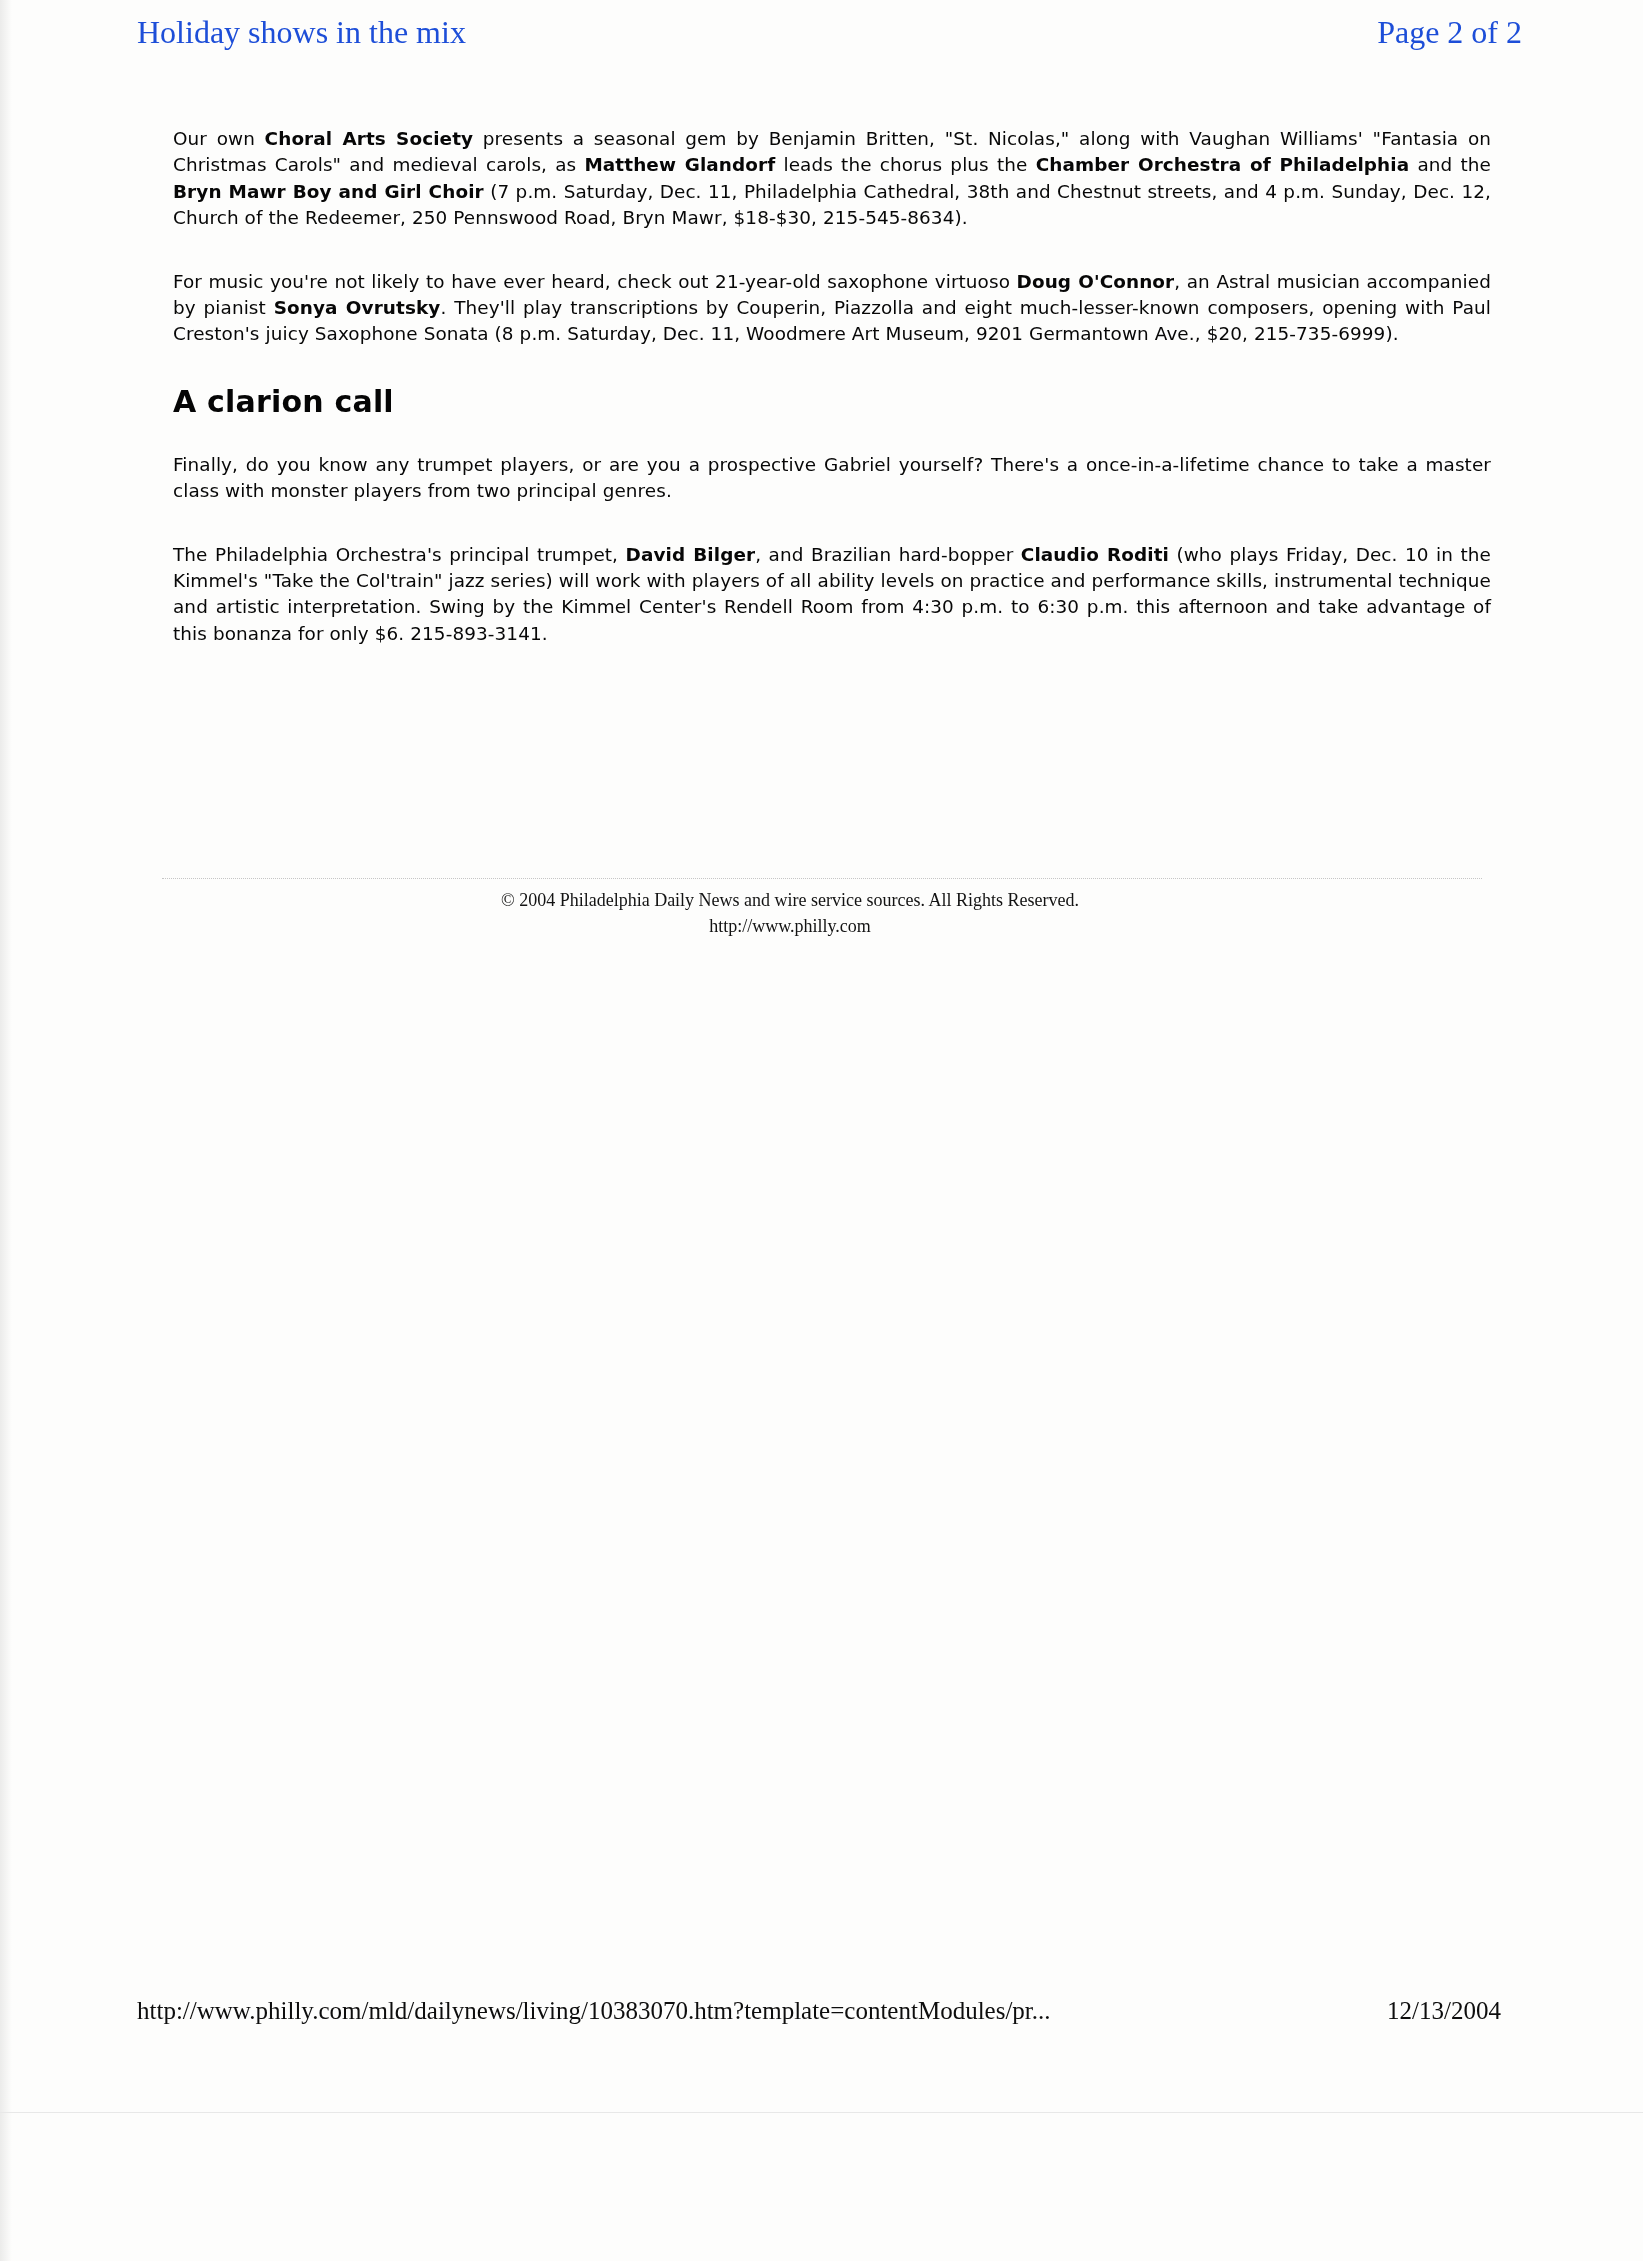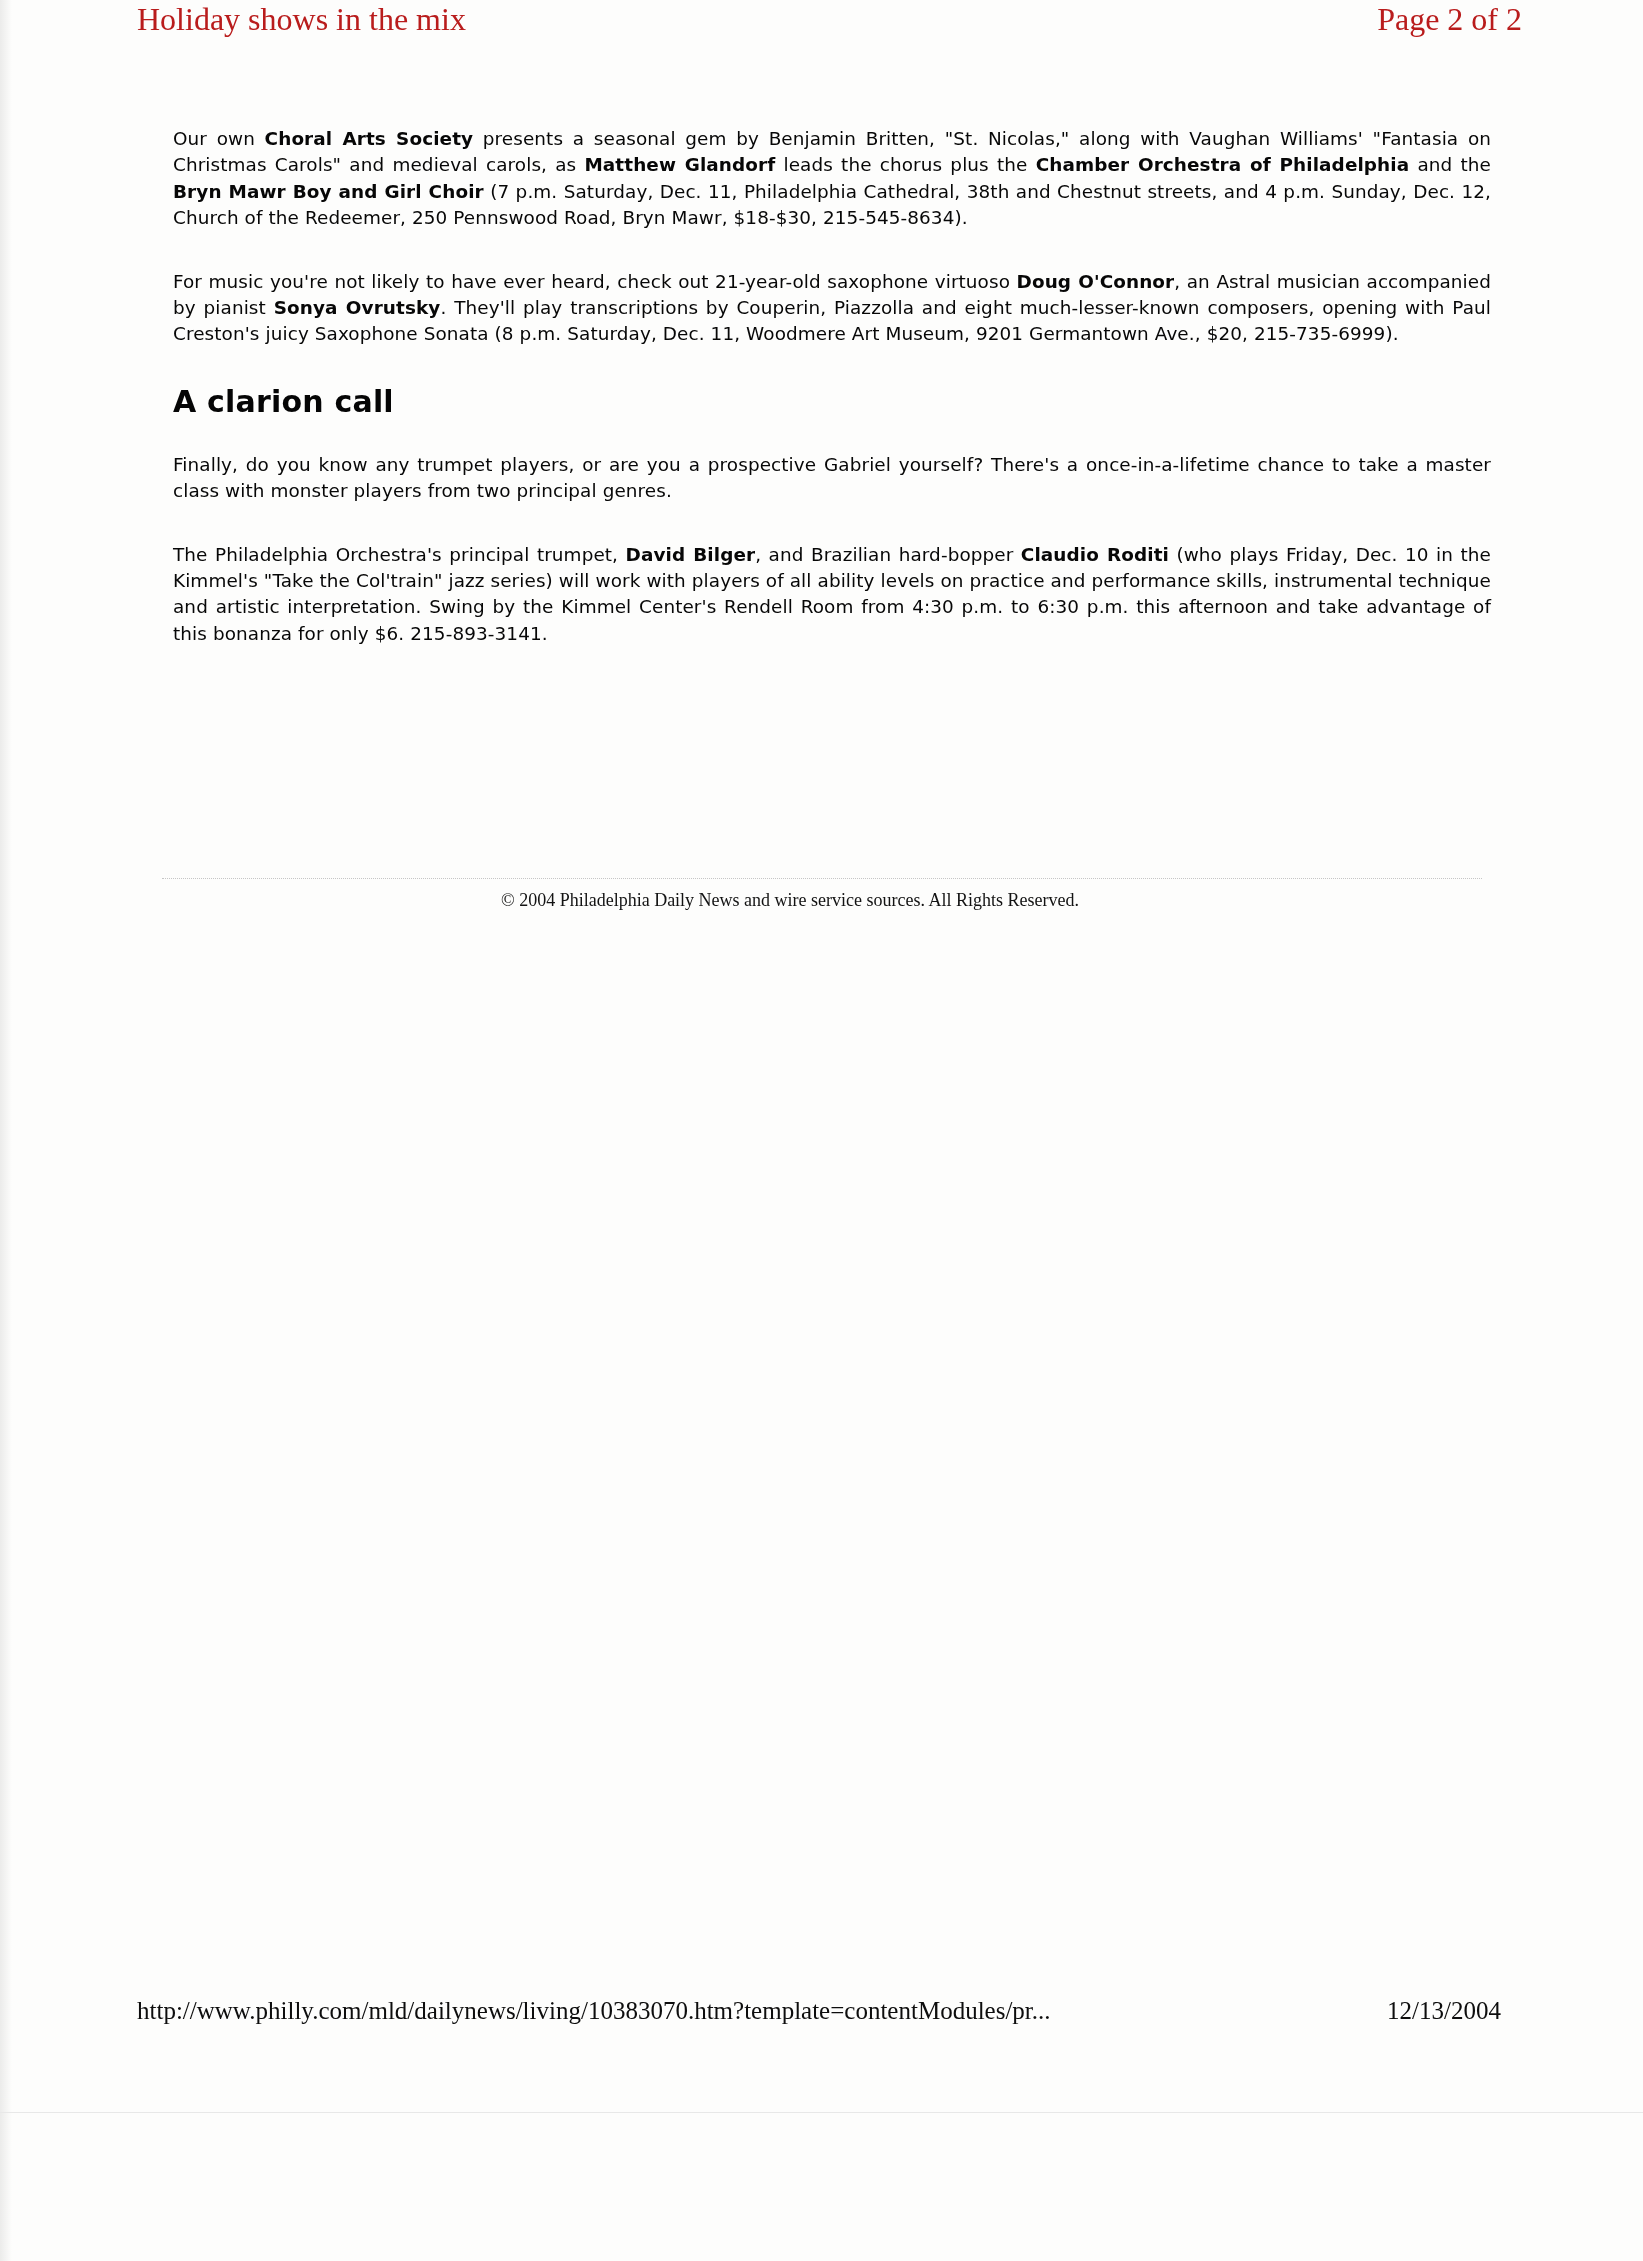--- a/index.html
+++ b/index.html
@@ -14,29 +14,29 @@
   }
   
   .edge-shade-left {
     position: absolute; left: 0; top: 0; bottom: 0; width: 11.6px;
     background: linear-gradient(to right, rgba(0,0,0,0.07), rgba(0,0,0,0));
     pointer-events: none;
   }
   .page-header {
     position: absolute;
     left: 137px;
-    top: 1px;
+    top: 14px;
     width: 1385px;
     display: flex;
     justify-content: space-between;
     align-items: baseline;
     font-family: "Liberation Serif", serif;
     font-size: 32px;
     line-height: 37px;
-    color: #b91c1c;
+    color: #1d4ed8;
     text-align: right;
   }
   .article {
     position: absolute;
     left: 173px;
     top: 126px;
     width: 1318px;
     font-size: 18.4px;
     line-height: 26.4px;
     letter-spacing: 0.1px;
@@ -111,20 +111,21 @@
       <p><span>For music you're not likely to have ever heard, check out 21-year-old saxophone virtuoso </span><strong>Doug O'Connor</strong><span>, an Astral musician accompanied by pianist </span><strong>Sonya Ovrutsky</strong><span>. They'll play transcriptions by Couperin, Piazzolla and eight much-lesser-known composers, opening with Paul Creston's juicy Saxophone Sonata (8 p.m. Saturday, Dec. 11, Woodmere Art Museum, 9201 Germantown Ave., $20, 215-735-6999).</span></p>
       <h2><strong>A clarion call</strong></h2>
       <p><span>Finally, do you know any trumpet players, or are you a prospective Gabriel yourself? There's a once-in-a-lifetime chance to take a master class with monster players from two principal genres.</span></p>
       <p><span>The Philadelphia Orchestra's principal trumpet, </span><strong>David Bilger</strong><span>, and Brazilian hard-bopper </span><strong>Claudio Roditi</strong><span> (who plays Friday, Dec. 10 in the Kimmel's "Take the Col'train" jazz series) will work with players of all ability levels on practice and performance skills, instrumental technique and artistic interpretation. Swing by the Kimmel Center's Rendell Room from 4:30 p.m. to 6:30 p.m. this afternoon and take advantage of this bonanza for only $6. 215-893-3141.</span></p>
     </div>
 
   <div class="divider"></div>
 
   <div class="source-footer">
     <div>© 2004 Philadelphia Daily News and wire service sources. All Rights Reserved.</div>
+    <div>http://www.philly.com</div>
   </div>
 
   <div class="print-footer">
     <span>http://www.philly.com/mld/dailynews/living/10383070.htm?template=contentModules/pr...</span>
     <span>12/13/2004</span>
   </div>
 
   <div class="scan-line"></div>
 </div>
 

